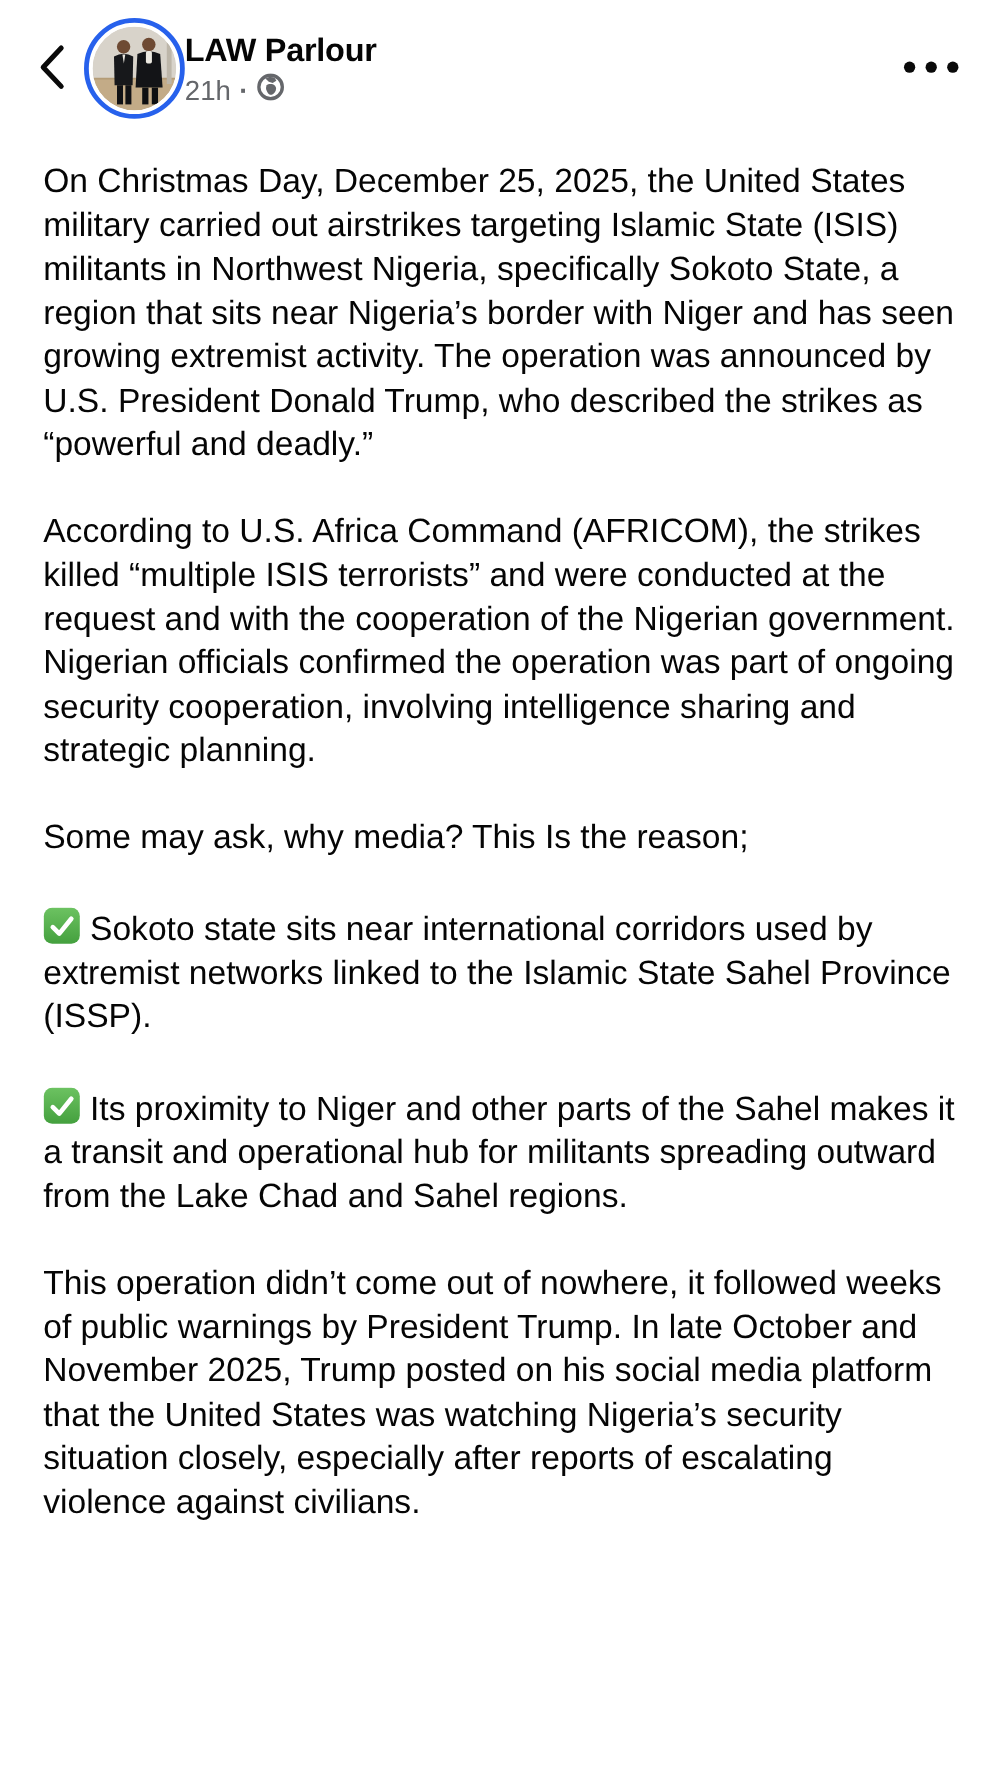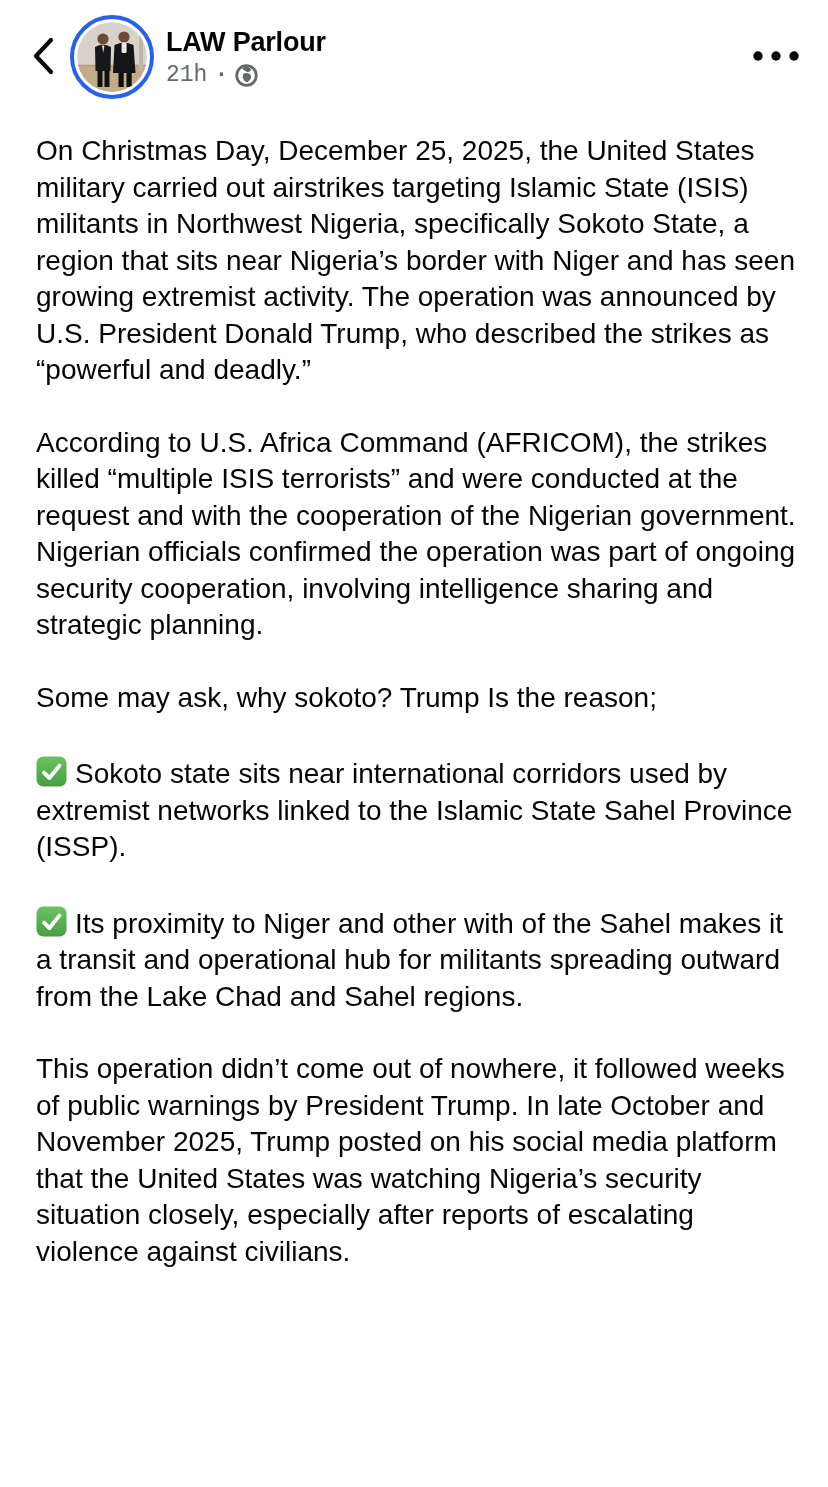--- a/index.html
+++ b/index.html
@@ -46,41 +46,40 @@
     background: #ffffff;
     cursor: pointer;
   }
   .avatar-ring svg {
     display: block;
     width: 70px;
     height: 70px;
     border-radius: 50%;
   }
   .head-text {
-    margin-left: 12px;
+    margin-left: 0;
     flex: 1 1 auto;
     min-width: 0;
   }
   .page-name {
     font-size: 27px;
     font-weight: 700;
     line-height: 34px;
     letter-spacing: -0.2px;
     color: #050505;
     cursor: pointer;
   }
   .meta-row {
     display: flex;
-    align-items: center;
+    align-items: flex-start;
     gap: 7px;
     margin-top: 2px;
     color: #65676B;
     font-size: 23px;
     line-height: 28px;
-    font-family: Liberation Mono, monospace;
   }
   .meta-sep { font-weight: 700; }
   .globe-icon svg { display: block; width: 23px; height: 23px; }
   .more-button {
     background: none;
     border: none;
     padding: 0;
     margin-left: auto;
     margin-right: 4px;
     cursor: pointer;
@@ -185,29 +184,29 @@
       </span>
     </button>
   </header>
 
   <main class="post-content">
 
     <p>On Christmas Day, December 25, 2025, the United States military carried out airstrikes targeting Islamic State (ISIS) militants in Northwest Nigeria, specifically Sokoto State, a region that sits near Nigeria’s border with Niger and has seen growing extremist activity. The operation was announced by U.S. President Donald Trump, who described the strikes as “powerful and deadly.”</p>
 
     <p>According to U.S. Africa Command (AFRICOM), the strikes killed “multiple ISIS terrorists” and were conducted at the request and with the cooperation of the Nigerian government. Nigerian officials confirmed the operation was part of ongoing security cooperation, involving intelligence sharing and strategic planning.</p>
 
-    <p>Some may ask, why sokoto? Trump Is the reason;</p>
+    <p>Some may ask, why media? This Is the reason;</p>
 
     <p><span class="check-emoji"><svg viewBox="0 0 31 31">
             <rect x="0.5" y="0.5" width="30" height="30" rx="7" fill="url(#checkGrad)"></rect>
             <path d="M8 16.6 L13.4 22 L23.4 9.6" stroke="#ffffff" stroke-width="3.9" fill="none" stroke-linecap="round" stroke-linejoin="round"></path>
           </svg></span><span>Sokoto state sits near international corridors used by extremist networks linked to the Islamic State Sahel Province (ISSP).</span></p>
 
     <p><span class="check-emoji"><svg viewBox="0 0 31 31">
             <rect x="0.5" y="0.5" width="30" height="30" rx="7" fill="url(#checkGrad)"></rect>
             <path d="M8 16.6 L13.4 22 L23.4 9.6" stroke="#ffffff" stroke-width="3.9" fill="none" stroke-linecap="round" stroke-linejoin="round"></path>
-          </svg></span><span>Its proximity to Niger and other with of the Sahel makes it a transit and operational hub for militants spreading outward from the Lake Chad and Sahel regions.</span></p>
+          </svg></span><span>Its proximity to Niger and other parts of the Sahel makes it a transit and operational hub for militants spreading outward from the Lake Chad and Sahel regions.</span></p>
 
 
     <p>This operation didn’t come out of nowhere, it followed weeks of public warnings by President Trump. In late October and November 2025, Trump posted on his social media platform that the United States was watching Nigeria’s security situation closely, especially after reports of escalating violence against civilians.</p>
 
   </main>
 </div>
 
 </body></html>

